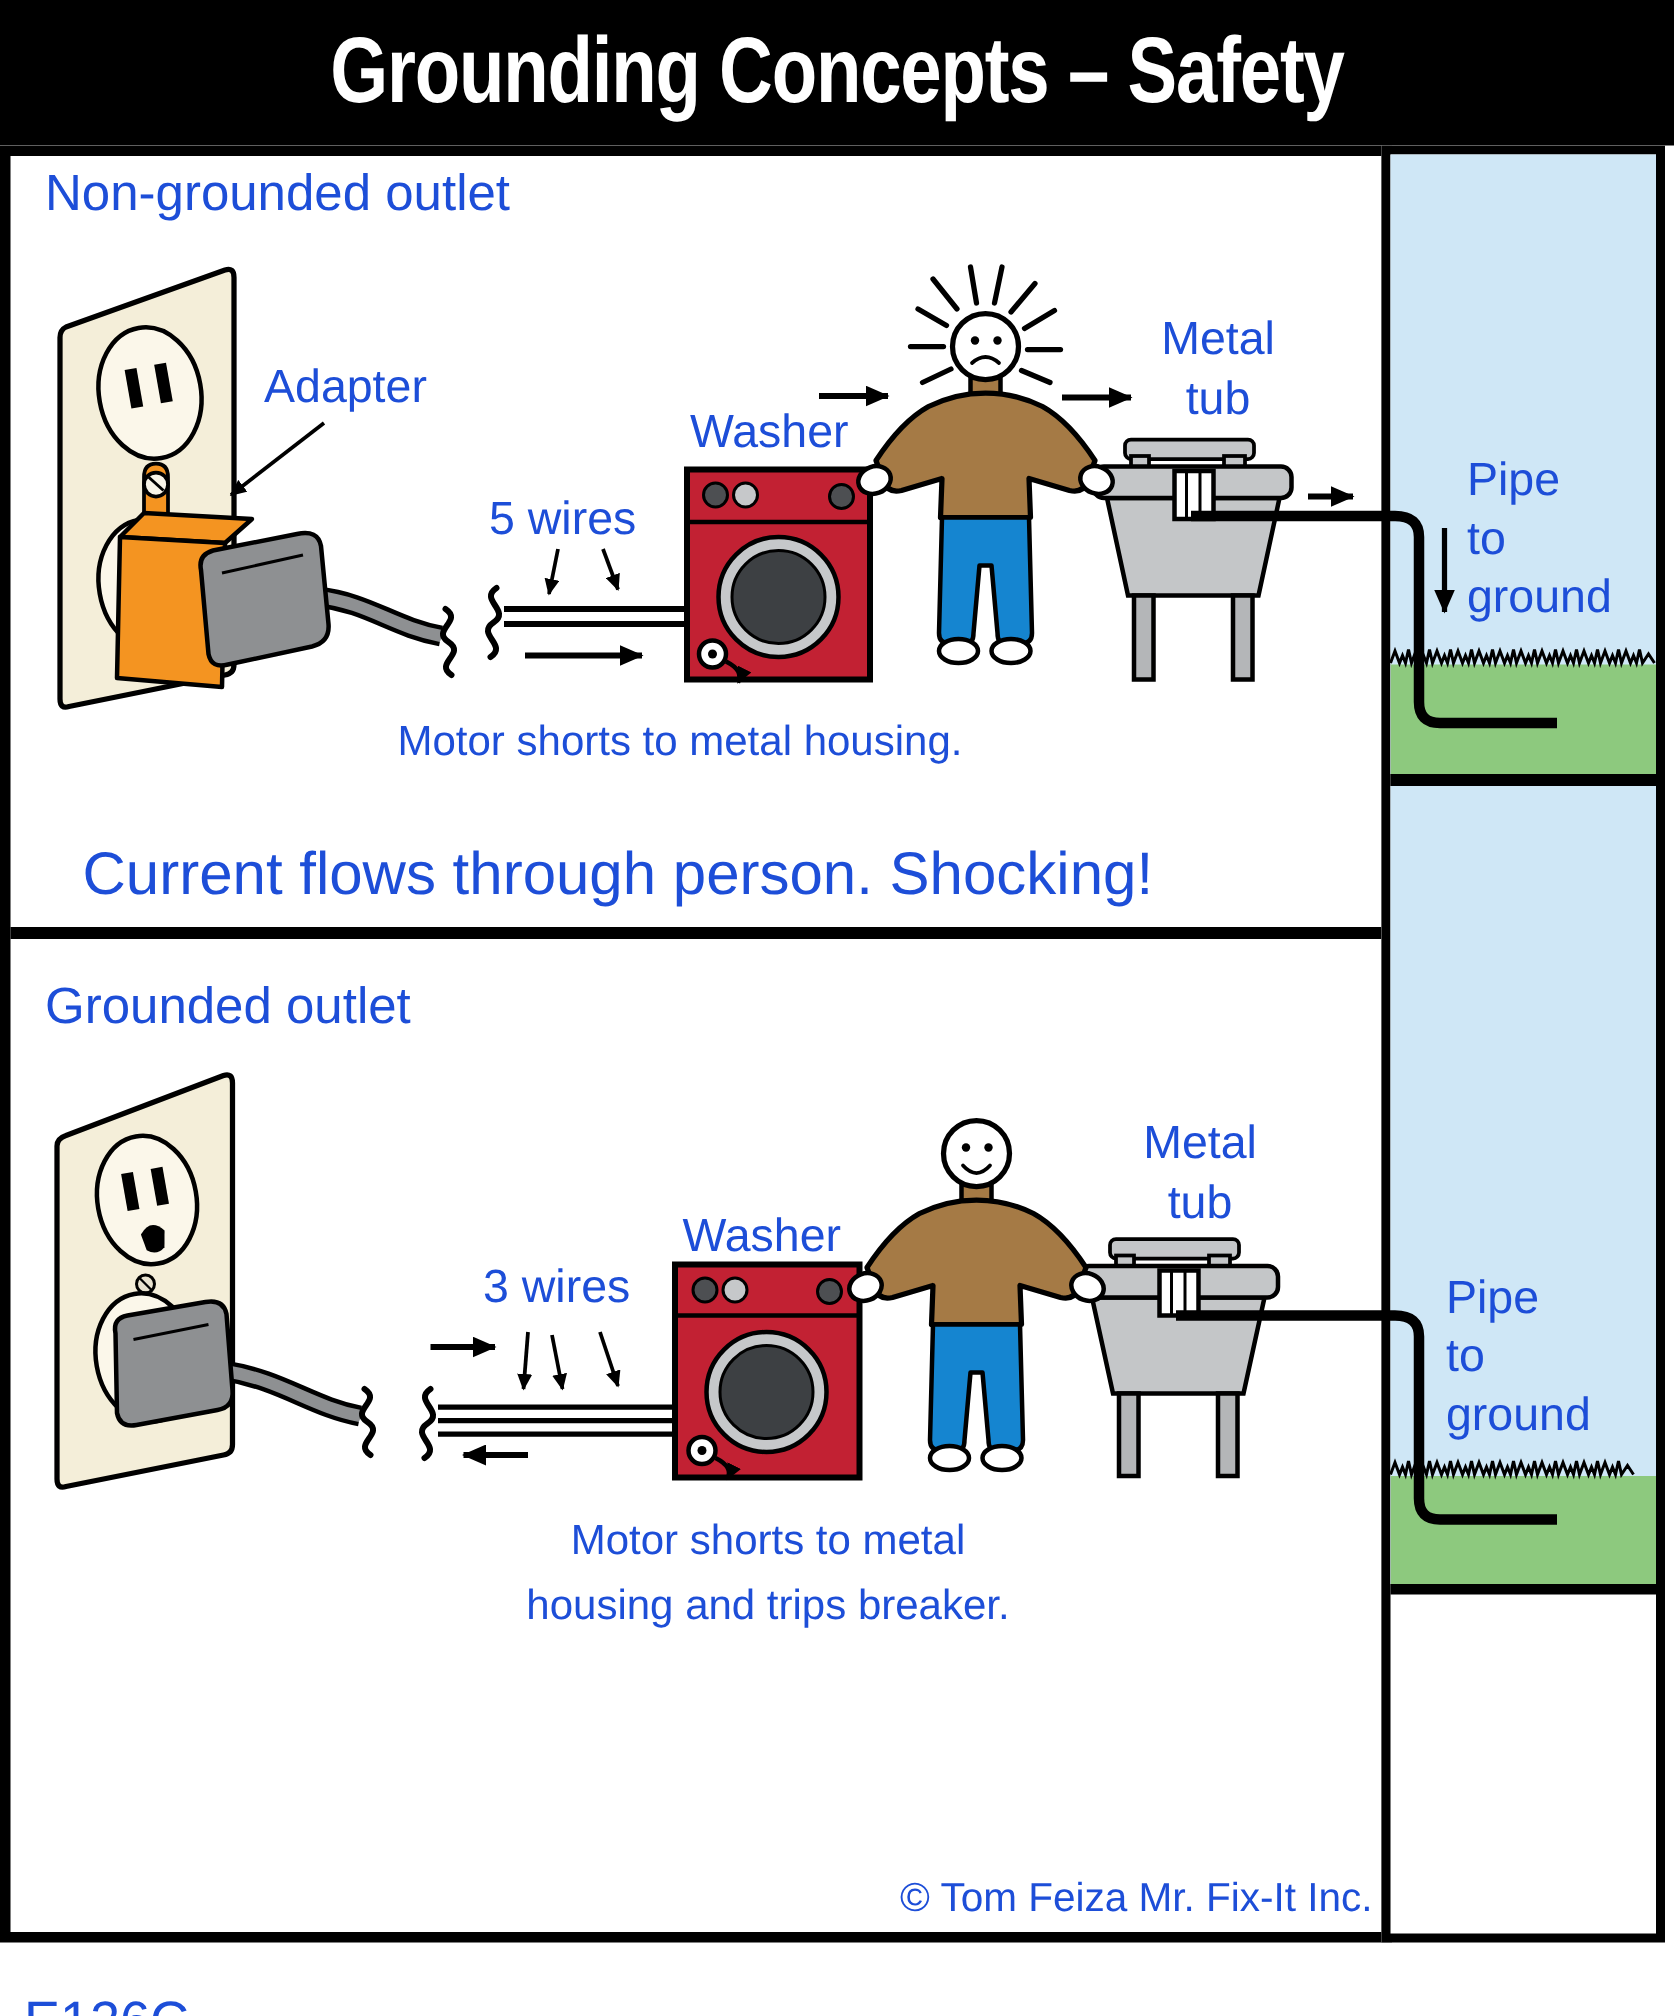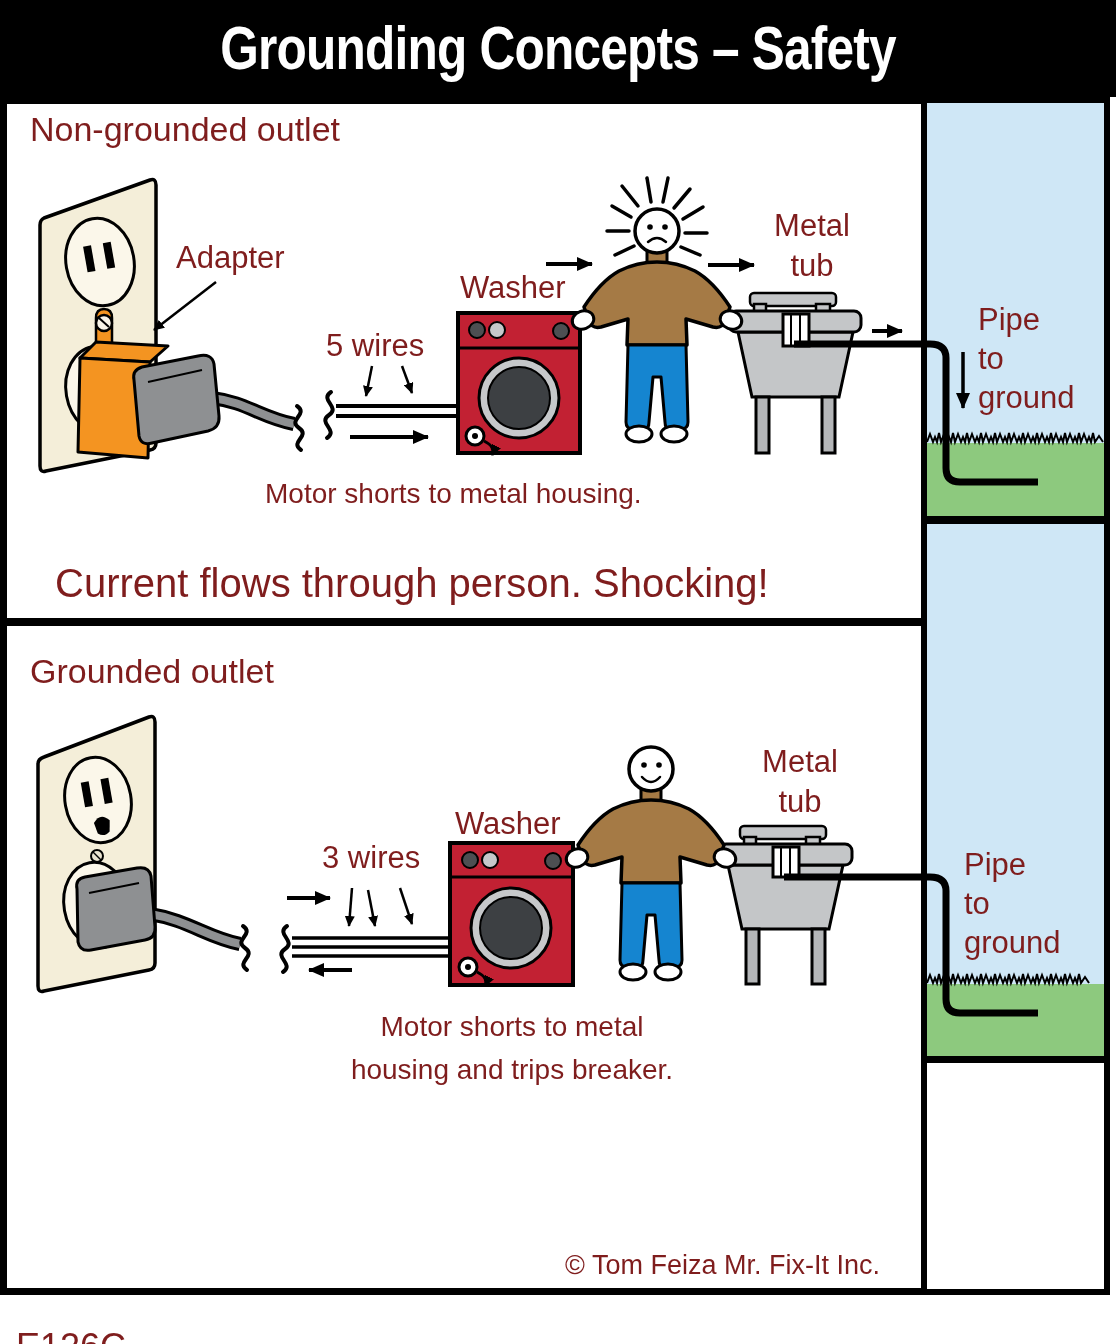--- a/index.html
+++ b/index.html
@@ -27,21 +27,21 @@
     position:absolute; left:0; top:514px; width:100%; height:8px; background:#000;
   }
   .strip {
     position:absolute; left:921px; top:97px; width:189px; height:1198px;
     border:6px solid #000; box-sizing:border-box; background:#fff;
   }
   .strip-sec { position:relative; width:100%; overflow:hidden; }
   .sky { background:var(--c-sky,#cfe7f6); }
   .ground { position:absolute; left:0; bottom:0; width:100%; background:var(--c-grass,#8dc97e); }
   .strip-div { width:100%; background:#000; }
-  .lbl { position:absolute; color:#7f1d1d; white-space:pre-line; }
+  .lbl { position:absolute; color:#1d4ed8; white-space:pre-line; }
   .h-label   { font-size:34px; }
   .s-label   { font-size:31px; }
   .cap-small { font-size:28px; }
   .cap-large { font-size:40px; line-height:55px; }
   .center    { text-align:center; }
   .art { position:absolute; left:0; top:0; width:1116px; height:1344px; pointer-events:none; }
   .f-red    { fill:var(--c-washer-red,#c22133); }
   .f-brown  { fill:var(--c-shirt-brown,#a57a45); }
   .f-blue   { fill:var(--c-jeans-blue,#1585d0); }
   .f-cream  { fill:var(--c-outlet-cream,#f4eed9); }
@@ -276,16 +276,16 @@
   <div class="lbl cap-large" style="left:55px; top:556px;">Current flows through person. Shocking!</div>
   <div class="lbl s-label" style="left:322px; top:840px;">3 wires</div>
   <div class="lbl s-label" style="left:455px; top:806px;">Washer</div>
   <div class="lbl s-label center" style="left:740px; top:742px; width:120px; line-height:40px;">Metal
 tub</div>
   <div class="lbl s-label" style="left:964px; top:845px; line-height:39px;">Pipe
 to
 ground</div>
   <div class="lbl cap-small center" style="left:262px; top:1005px; width:500px; line-height:43px;text-align:center;">Motor shorts to metal
 housing and trips breaker.</div>
-  <div class="lbl" style="left:565px; top:1250px; width:350px; font-size:27px; ">© Tom Feiza Mr. Fix-It Inc.</div>
+  <div class="lbl" style="left:565px; top:1250px; width:350px; font-size:27px; text-align:right;">© Tom Feiza Mr. Fix-It Inc.</div>
   <div class="lbl" style="left:16px; top:1326px; font-size:36px;text-align:right;">E126C</div>
 
 </div>
 
 </body></html>

